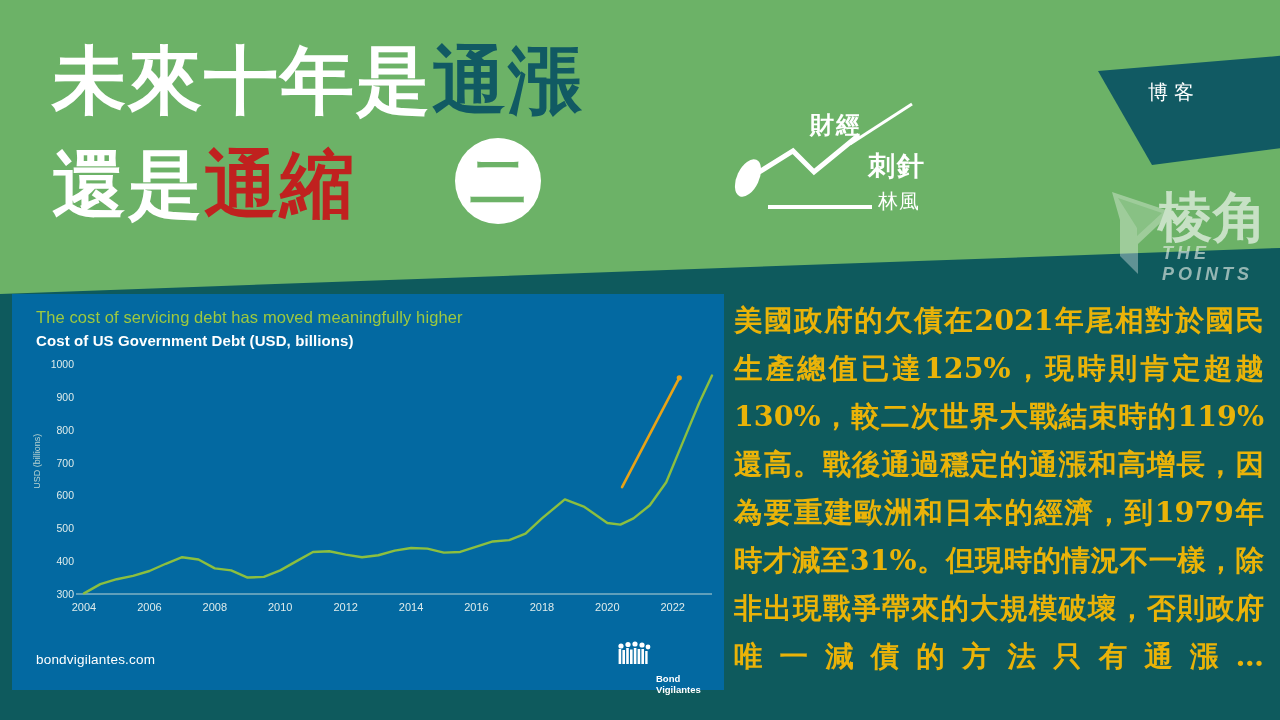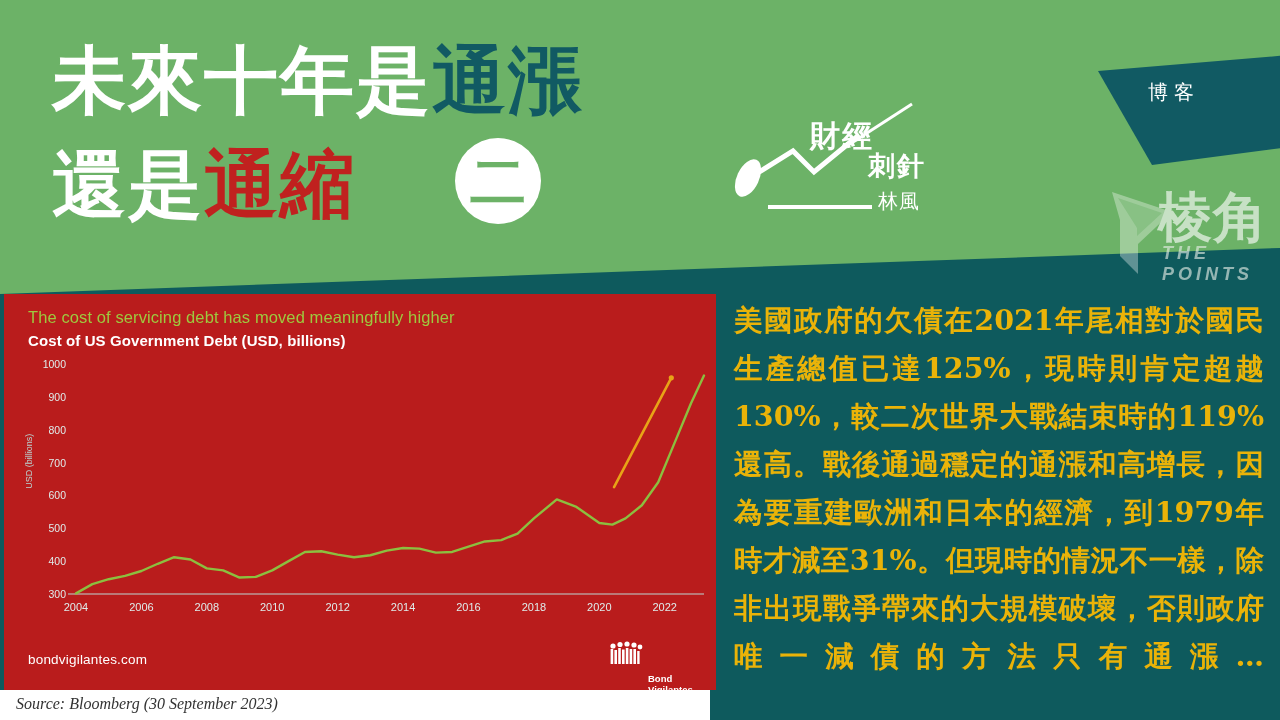--- a/index.html
+++ b/index.html
@@ -33,21 +33,21 @@
     width:86px;height:86px;border-radius:50%;
     background:#ffffff;color:#6cb267;
     font-family:"DejaVu Serif","Liberation Serif",serif;
     font-weight:bold;font-size:56px;line-height:86px;text-align:center;
   }
 
   
   .collogo{position:absolute;left:726px;top:96px;width:240px;height:130px;}
   .collogo svg{position:absolute;left:0;top:0;}
   .cl-txt{position:absolute;color:#ffffff;font-family:"DejaVu Serif","Liberation Serif",serif;font-weight:bold;white-space:nowrap;}
-  .cl-caijing{left:84px;top:20px;font-size:30px;letter-spacing:2px;}
+  .cl-caijing{left:84px;top:13px;font-size:24px;letter-spacing:2px;}
   .cl-cizhen{left:142px;top:52px;font-size:27px;letter-spacing:2px;}
   .cl-author{left:152px;top:92px;font-size:20px;letter-spacing:1px;font-weight:normal;}
 
   
   .badge-blog{
     position:absolute;left:1090px;top:55px;width:200px;height:110px;
   }
   .badge-blog .shape{
     position:absolute;left:0;top:0;width:200px;height:110px;
     background:#115a63;
@@ -68,21 +68,21 @@
     -webkit-text-stroke:0;
   }
   .wm-en{
     position:absolute;left:52px;top:57px;
     font-family:"Liberation Sans",sans-serif;font-weight:bold;
     font-size:18px;color:#e8efe8;letter-spacing:4px;
     font-style:italic;
   }
 
   
-  .chart-panel{position:absolute;left:4px;top:294px;width:712px;height:396px;background:#b91c1c;}
+  .chart-panel{position:absolute;left:12px;top:294px;width:712px;height:396px;background:#0369a1;}
   .ch-title{position:absolute;left:24px;top:14px;font-size:16.5px;color:#9ec93f;letter-spacing:.1px;white-space:nowrap;}
   .ch-sub{position:absolute;left:24px;top:38px;font-size:15px;font-weight:bold;color:#ffffff;letter-spacing:.1px;white-space:nowrap;}
   .ch-plot{position:absolute;left:0;top:62px;width:712px;height:296px;}
   .ch-plot svg{display:block;}
   .ch-foot{position:absolute;left:24px;top:358px;font-size:13.5px;color:#ffffff;letter-spacing:.2px;}
   .bv-logo{position:absolute;left:604px;top:346px;width:100px;height:34px;}
   .bv-name{position:absolute;left:40px;top:1px;font-size:9.5px;font-weight:bold;color:#ffffff;line-height:11px;margin-top:32px;}
 
   
   .src-strip{position:absolute;left:0;top:690px;width:710px;height:30px;background:#ffffff;}
@@ -185,21 +185,18 @@
           <rect x="17.8" y="8" width="2.6" height="16"></rect>
             <rect x="21.6" y="9" width="2.6" height="15"></rect>
           <rect x="25.4" y="9" width="2.6" height="15"></rect>
             <rect x="29.2" y="11" width="2.4" height="13"></rect>
         </g>
       </svg>
       <div class="bv-name">Bond Vigilantes</div>
     </div>
   </div>
 
-  <div class="src-strip">
-    <span>Source: Bloomberg (30 September 2023)</span>
-  </div>
 
   <div class="body-panel">
     <div class="body-text">美國政府的欠債在2021年尾相對於國民生產總值已達125%，現時則肯定超越130%，較二次世界大戰結束時的119%還高。戰後通過穩定的通漲和高增長，因為要重建歐洲和日本的經濟，到1979年時才減至31%。但現時的情況不一樣，除非出現戰爭帶來的大規模破壞，否則政府唯一減債的方法只有通漲…</div>
   </div>
 
 </div>
 
 </body></html>

